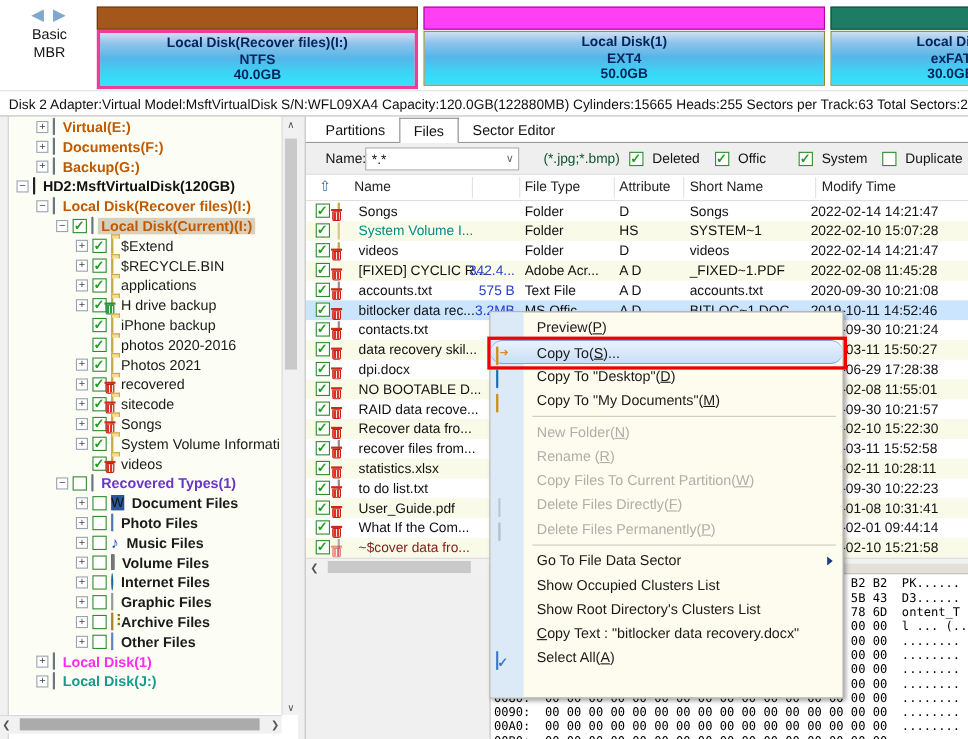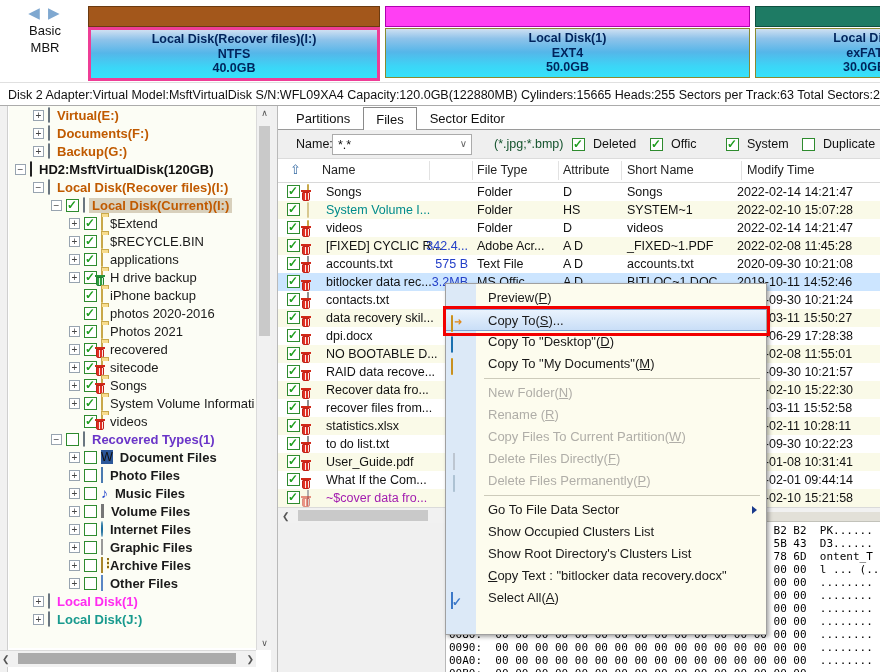--- a/index.html
+++ b/index.html
@@ -101,37 +101,37 @@
   .ftime{position:absolute;left:459px;top:2px;white-space:nowrap;}
   .fi{position:relative;width:14px;height:14px;}
   .fi-doc{width:12px;height:13px;background:#3C73C8;border-radius:1px;}
   .fi-pdf{width:12px;height:13px;background:#D03030;border-radius:1px;}
   .fi-txt{width:11px;height:13px;background:#F4F4F4;border:1px solid #909090;box-sizing:border-box;
     background-image:repeating-linear-gradient(180deg,transparent 0 2px,#b8b8b8 2px 3px);background-size:7px 9px;background-position:1px 2px;background-repeat:no-repeat;}
   .fi-xls{width:12px;height:13px;background:#1E7145;border-radius:1px;}
   .fi-tmp{width:11px;height:13px;background:#E8E8E8;border:1px solid #B0B0B0;box-sizing:border-box;}
   .fi-fold{width:14px;height:10px;background:#F7DC8E;border:1px solid #C8A84B;border-radius:1px;margin-top:2px;}
   .fi-foldsys{width:14px;height:10px;background:#F5E9C8;border:1px solid #D8C890;border-radius:1px;margin-top:2px;}
-  .nm-sys{color:#008B8B;} .nm-dim{color:#a21caf;}
+  .nm-sys{color:#008B8B;} .nm-dim{color:#7f1d1d;}
 
   #list-hscroll{left:278px;top:507px;width:602px;height:16px;border-top:1px solid #DADADA;}
 
   #previewbg{position:absolute;left:278px;top:523px;width:167px;height:149px;background:#F0F0F0;}
 
   #hexpanel{position:absolute;left:445px;top:512px;width:435px;height:160px;background:#fff;border-left:1px solid #B8B8B8;box-sizing:border-box;overflow:hidden;}
   #hexbar{position:absolute;left:0;top:0;width:435px;height:9px;background:#E2E0D8;border-bottom:1px solid #C2C2BA;}
   #hexlines{position:absolute;left:3px;top:12px;font-family:"DejaVu Sans Mono",monospace;font-size:11px;line-height:13px;color:#000;white-space:pre;}
 
   
   #menu{position:absolute;left:445px;top:283px;width:322px;height:352px;background:#FDFCEE;
     border:1px solid #A0A0A0;box-shadow:2px 2px 4px rgba(0,0,0,.35);z-index:50;box-sizing:border-box;padding:3px 0;}
   #menu::before{content:"";position:absolute;left:0;top:0;width:30px;height:100%;background:#DCE9F7;}
   .mitem{position:relative;height:22px;line-height:22px;font-size:13px;color:#1A1A1A;padding-left:42px;white-space:nowrap;}
   .mitem.dis{color:#B0AEA8;}
-  .mitem.hl{background:linear-gradient(#EAF3FD,#C9DEF7);border-top:1px solid #7DA2D4;border-bottom:1px solid #7DA2D4;box-sizing:border-box;}
+  .mitem.hl{background:linear-gradient(#EAF3FD,#C9DEF7);border-top:1px solid #7DA2D4;border-bottom:1px solid #7DA2D4;box-sizing:border-box;border-radius:11px;}
   .msep{height:7px;position:relative;}
   .msep::after{content:"";position:absolute;left:38px;right:6px;top:3px;height:1px;background:#CDCBBB;}
   .micon{position:absolute;left:5px;top:3px;width:20px;height:16px;}
   .sub{position:absolute;right:9px;top:7px;width:0;height:0;border-left:5px solid #1a3a8c;border-top:4px solid transparent;border-bottom:4px solid transparent;}
   .mi-copyto{width:15px;height:10px;background:#F5C040;border:1px solid #C89020;border-radius:1px;margin-top:3px;position:relative;}
   .mi-copyto::after{content:"➜";position:absolute;left:2px;top:-5px;color:#E08818;font-size:10px;}
   .mi-desktop{width:14px;height:10px;background:linear-gradient(#6FC2F0,#2D9CE8);border:1px solid #1A70B0;border-radius:2px;margin-top:3px;}
   .mi-folder{width:15px;height:10px;background:#F5C040;border:1px solid #C89020;border-radius:1px;margin-top:3px;}
   .mi-globe-dim{width:13px;height:13px;border-radius:50%;background:radial-gradient(#cfe8cf,#8fbf8f);opacity:.55;margin-top:1px;}
   .mi-doc-dim{width:11px;height:13px;background:#dfe4ea;border:1px solid #b0b8c2;opacity:.7;box-sizing:border-box;margin-left:2px;}

